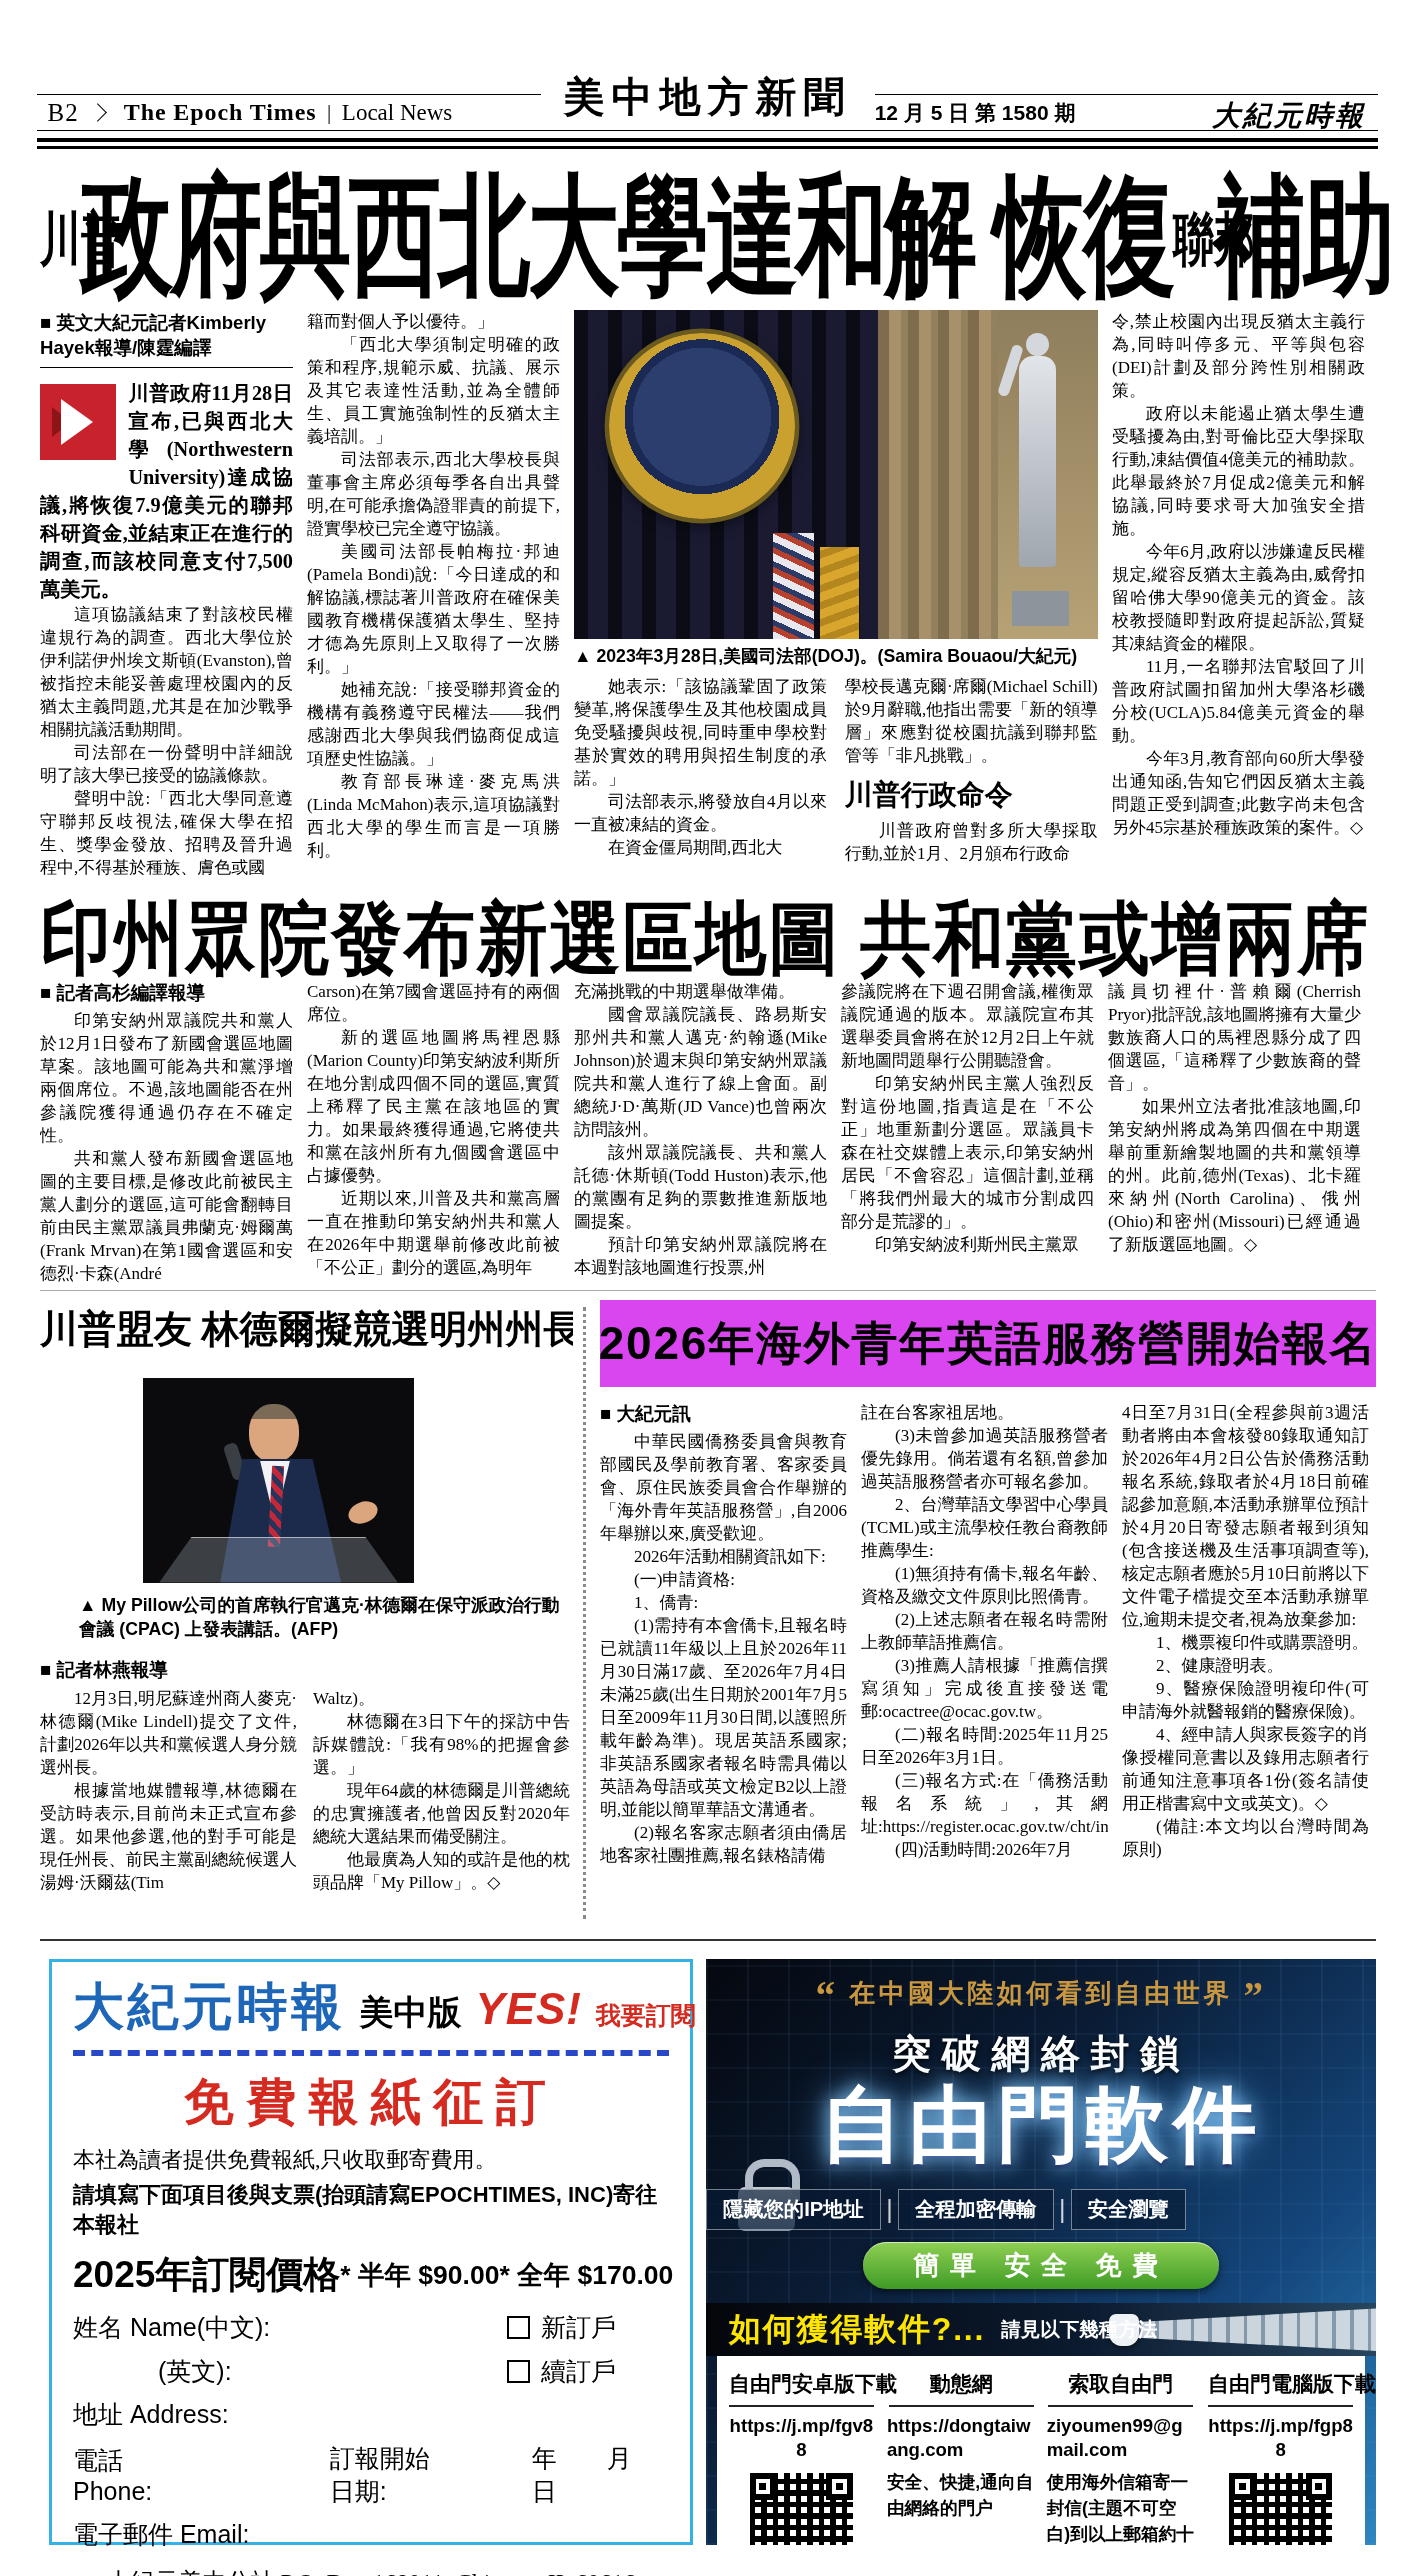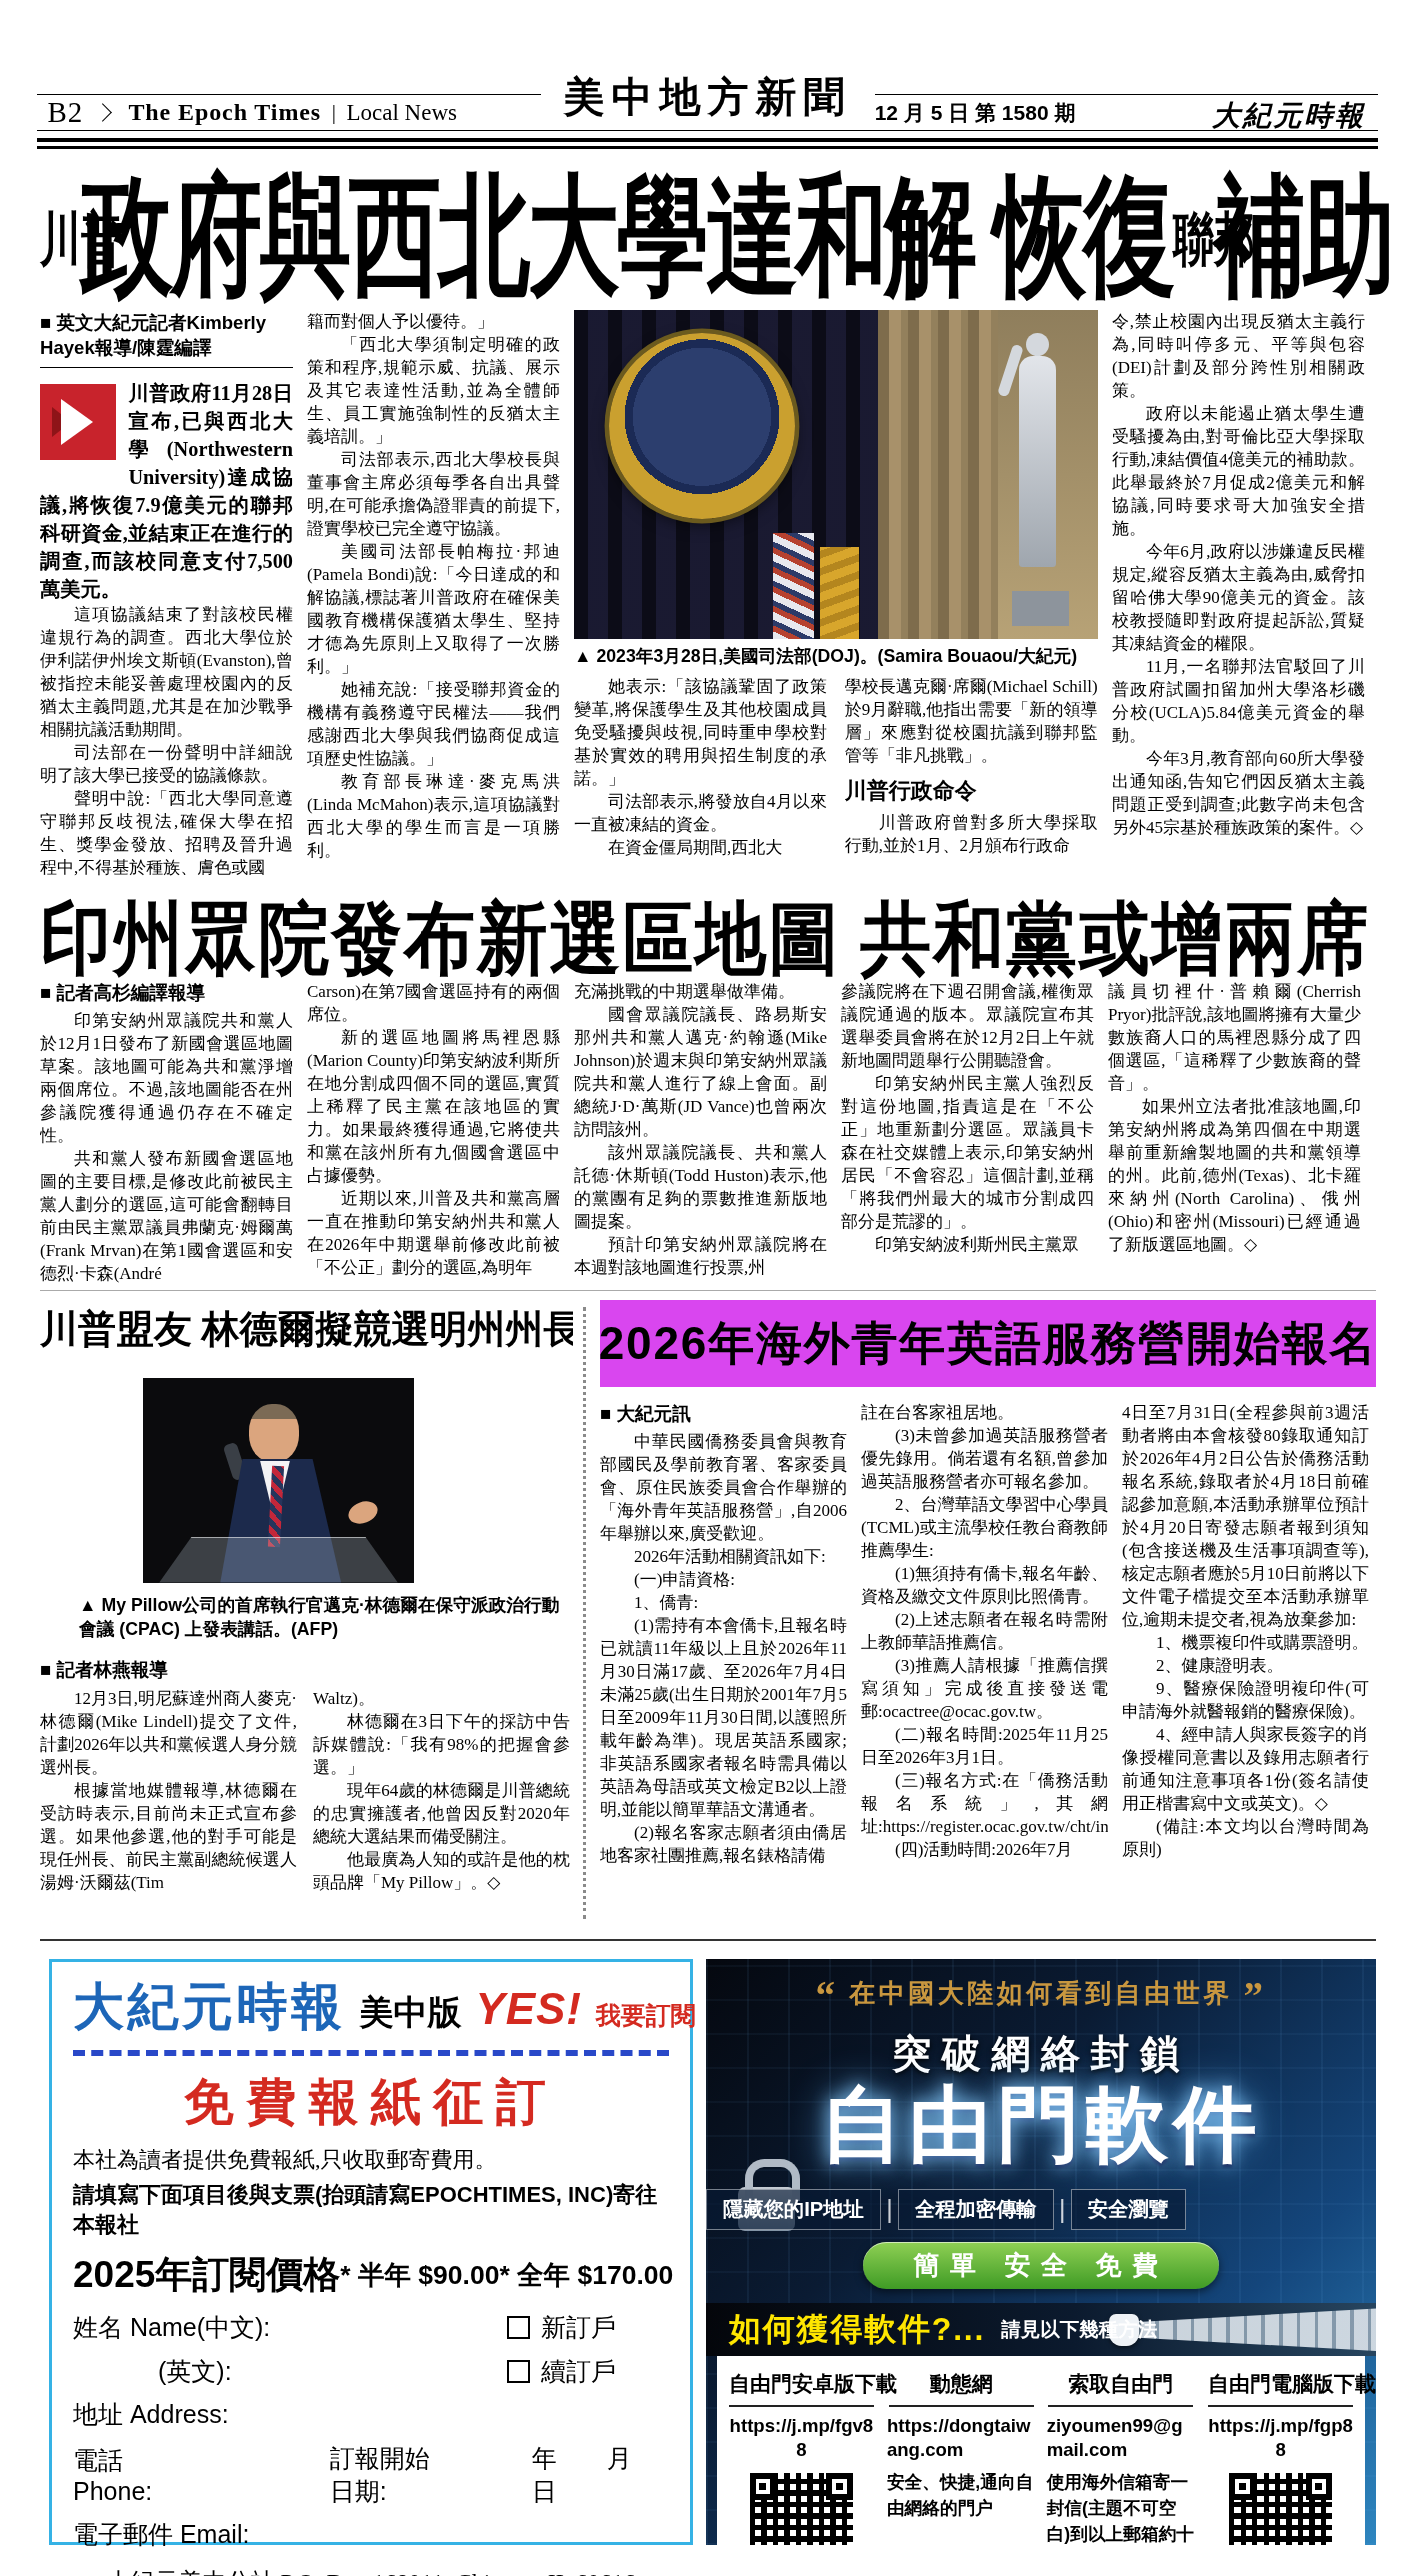--- a/index.html
+++ b/index.html
@@ -8,21 +8,21 @@
     position:relative; width:1415px; height:2576px; margin:0 auto;
     background:#fff; color:#000; overflow:hidden;
     font-family:"Liberation Serif","DejaVu Serif",serif;
   }
   .sans { font-family:"Liberation Sans","DejaVu Sans",sans-serif; }
 
   
   .band { position:absolute; left:37px; right:37px; top:94px; height:37px;
     border-top:1.8px solid #000; border-bottom:1.8px solid #000;
     display:flex; align-items:center; padding:0 10.6px; }
-  .page-label { font-size:29px; letter-spacing:0.9px; }
+  .page-label { font-size:25px; letter-spacing:0.9px; }
   .chev { width:13.3px; height:13.3px; border-top:1.8px solid #000; border-right:1.8px solid #000;
     transform:rotate(45deg); margin:0 19.5px 0 12.4px; }
   .masthead { font-size:24px; font-weight:bold; letter-spacing:0.9px; }
   .mast-div { font-size:21px; margin:0 10.6px; }
   .section-en { font-size:23px; }
   .date-issue { margin-left:auto; font-size:21px; font-weight:bold; margin-right:292px; }
   .brand-zh { position:absolute; right:12.4px; top:1.8px; font-size:28px; font-weight:900; letter-spacing:2.7px; font-style:italic; }
   .section-zh { position:absolute; left:50%; transform:translateX(-50%); top:69px;
     background:#fff; padding:0 23px; font-size:41px; font-weight:900; letter-spacing:7px; line-height:57px; }
   .rule1 { position:absolute; left:37px; right:37px; top:138px; height:4.4px; background:#000; }
@@ -50,21 +50,21 @@
   .a1 .col.double { width:524px; }
   .lead { font-size:20.3px; line-height:28px; font-weight:bold; text-align:justify; }
   .arrow-box { float:left; width:76px; height:76px; background:#c8232c; margin:5.3px 12.4px 3.5px 0; position:relative; }
   .arrow-box i { position:absolute; left:21px; top:15px; width:0; height:0;
     border:23px solid transparent; border-left:32px solid #fff; border-right:0; }
   .arrow-box b { position:absolute; left:12.4px; top:23px; width:0; height:0;
     border:15px solid transparent; border-left:19.5px solid #8e1418; border-right:0; }
   .photo-caption { font-family:"Liberation Sans","DejaVu Sans",sans-serif;
     font-weight:bold; font-size:17.7px; line-height:24px; margin:5.3px 0 7px; }
   .subhead { font-family:"Liberation Sans","DejaVu Sans",sans-serif;
-    font-weight:900; font-size:22px; margin:8.8px 0 5.3px; }
+    font-weight:900; font-size:28px; margin:8.8px 0 5.3px; }
   .inner-cols { display:flex; gap:17.7px; }
   .inner-cols > div { width:253px; overflow:hidden; height:211px; }
 
   
   .photo1 { position:relative; width:524px; height:329px; background:#15152a; overflow:hidden; }
   .ph1-curtain { position:absolute; left:0; top:0; width:58%; height:100%;
     background:repeating-linear-gradient(90deg, rgba(0,0,0,.45) 0 14px, rgba(40,40,70,.25) 14px 34px); }
   .ph1-seal { position:absolute; left:35px; top:23px; width:186px; height:186px; border-radius:50%;
     background:radial-gradient(circle at 50% 45%, #2c3e6e 0 50%, #1b2a55 50% 56%, #caa02f 56% 74%, #8a6d1f 74% 100%);
     box-shadow:0 0 0 4.4px #6b5a1e, 0 5.3px 16px rgba(0,0,0,.6); }

